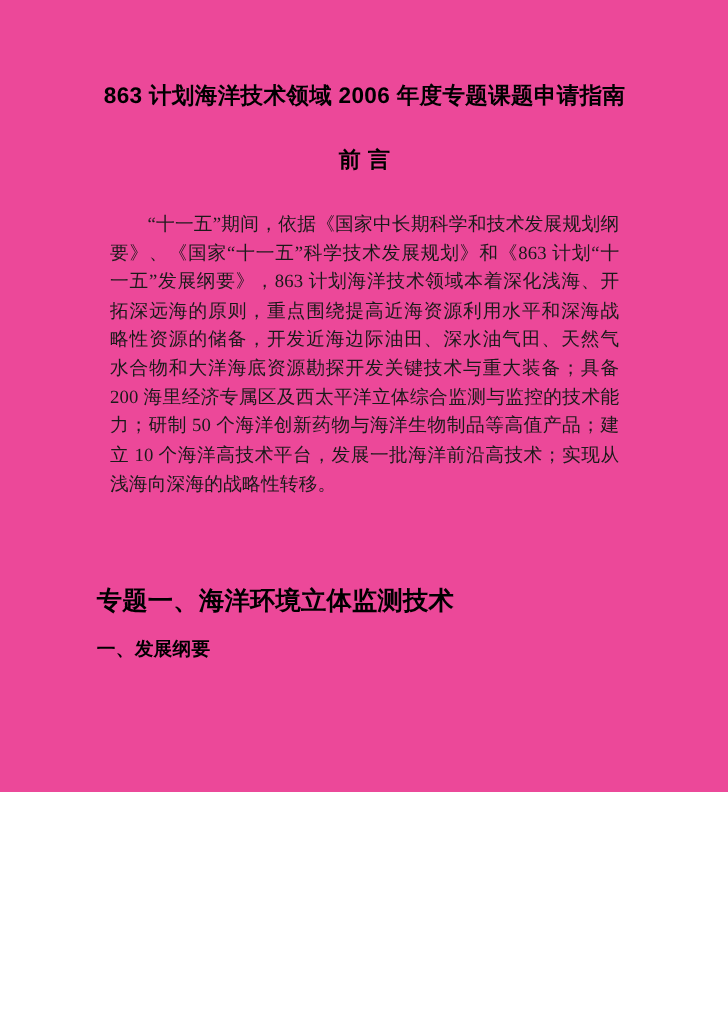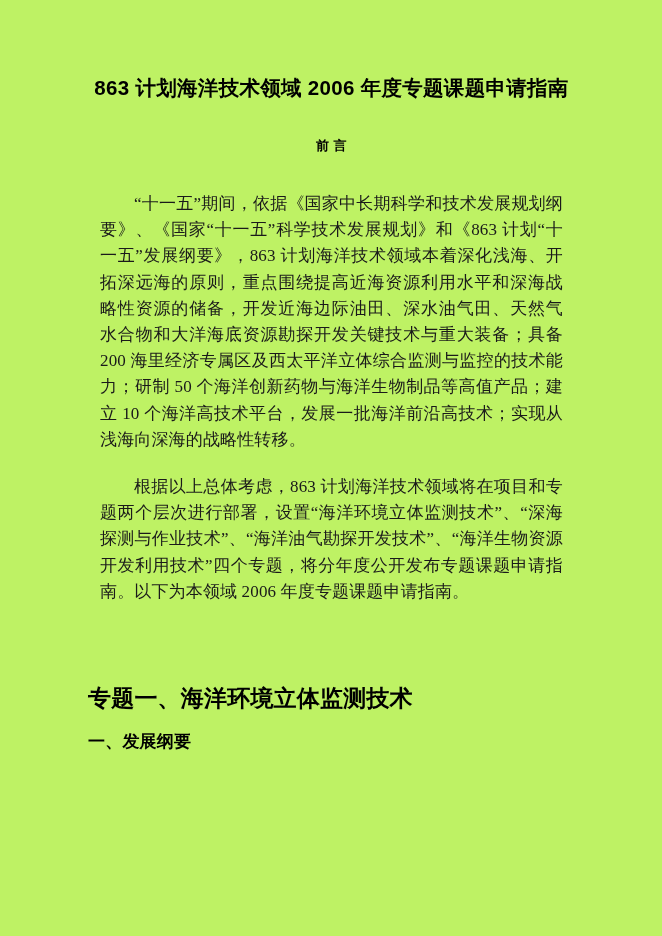--- a/index.html
+++ b/index.html
@@ -12,22 +12,22 @@
     height: 936px;
     overflow: hidden;
     font-family: "Liberation Serif", "DejaVu Serif", serif;
     color: #000000;
     -webkit-font-smoothing: antialiased;
   }
 
   .page {
     position: relative;
     width: 662px;
-    height: 936px;
-    background: #bef264;
+    height: 720px;
+    background: #ec4899;
     box-sizing: border-box;
   }
 
   .content {
     position: absolute;
     left: 88px;
     top: 0;
     width: 487px;
   }
 
@@ -41,21 +41,21 @@
     letter-spacing: 0.3px;
     margin: 0;
     padding-top: 74px;
     color: #000;
   }
 
   
   .preface-label {
     font-family: "Liberation Sans", "DejaVu Sans", sans-serif;
     font-weight: bold;
-    font-size: 13px;
+    font-size: 20px;
     line-height: 22px;
     text-align: center;
     letter-spacing: 0.5px;
     margin: 0;
     padding-top: 33px;
     color: #000;
   }
 
   
   .body-para {
@@ -105,21 +105,20 @@
 
 <div class="page">
   <div class="content">
 
     <h1 class="doc-title">863 计划海洋技术领域 2006 年度专题课题申请指南</h1>
 
     <h2 class="preface-label">前  言</h2>
 
     <p class="body-para para-gap-first">“十一五”期间，依据《国家中长期科学和技术发展规划纲要》、《国家“十一五”科学技术发展规划》和《863 计划“十一五”发展纲要》，863 计划海洋技术领域本着深化浅海、开拓深远海的原则，重点围绕提高近海资源利用水平和深海战略性资源的储备，开发近海边际油田、深水油气田、天然气水合物和大洋海底资源勘探开发关键技术与重大装备；具备 200 海里经济专属区及西太平洋立体综合监测与监控的技术能力；研制 50 个海洋创新药物与海洋生物制品等高值产品；建立 10 个海洋高技术平台，发展一批海洋前沿高技术；实现从浅海向深海的战略性转移。</p>
 
-    <p class="body-para para-gap">根据以上总体考虑，863 计划海洋技术领域将在项目和专题两个层次进行部署，设置“海洋环境立体监测技术”、“深海探测与作业技术”、“海洋油气勘探开发技术”、“海洋生物资源开发利用技术”四个专题，将分年度公开发布专题课题申请指南。以下为本领域 2006 年度专题课题申请指南。</p>
 
     <h2 class="section-heading">专题一、海洋环境立体监测技术</h2>
 
     <h3 class="sub-heading">一、发展纲要</h3>
 
 
   </div>
 </div>
 
 </body></html>

